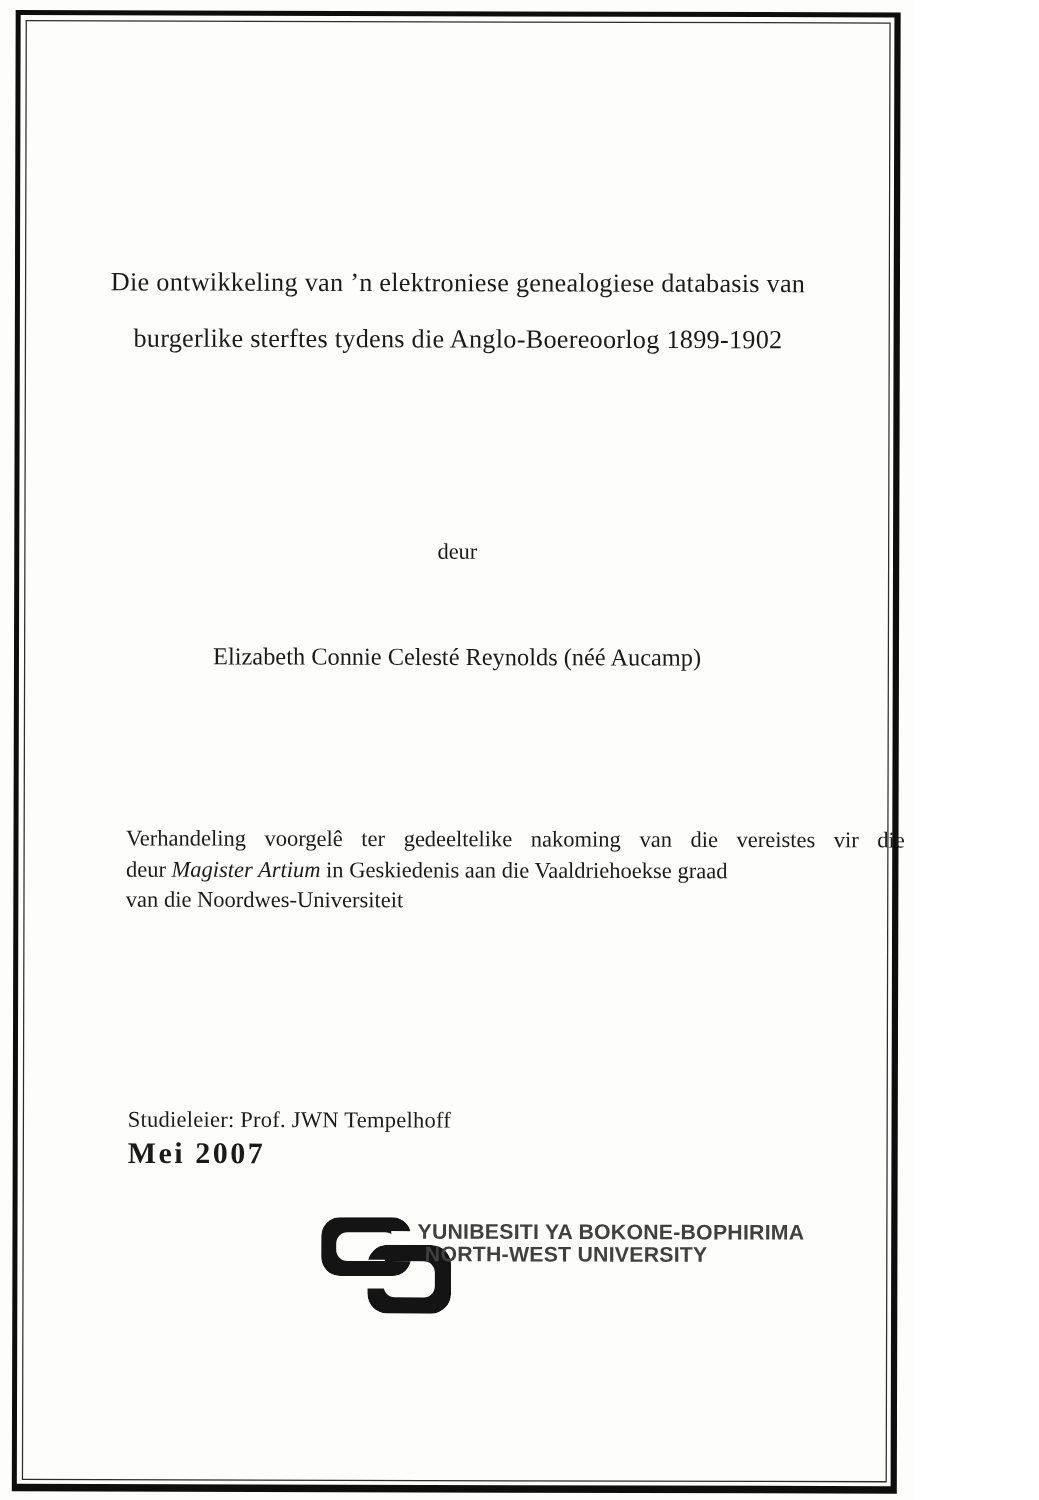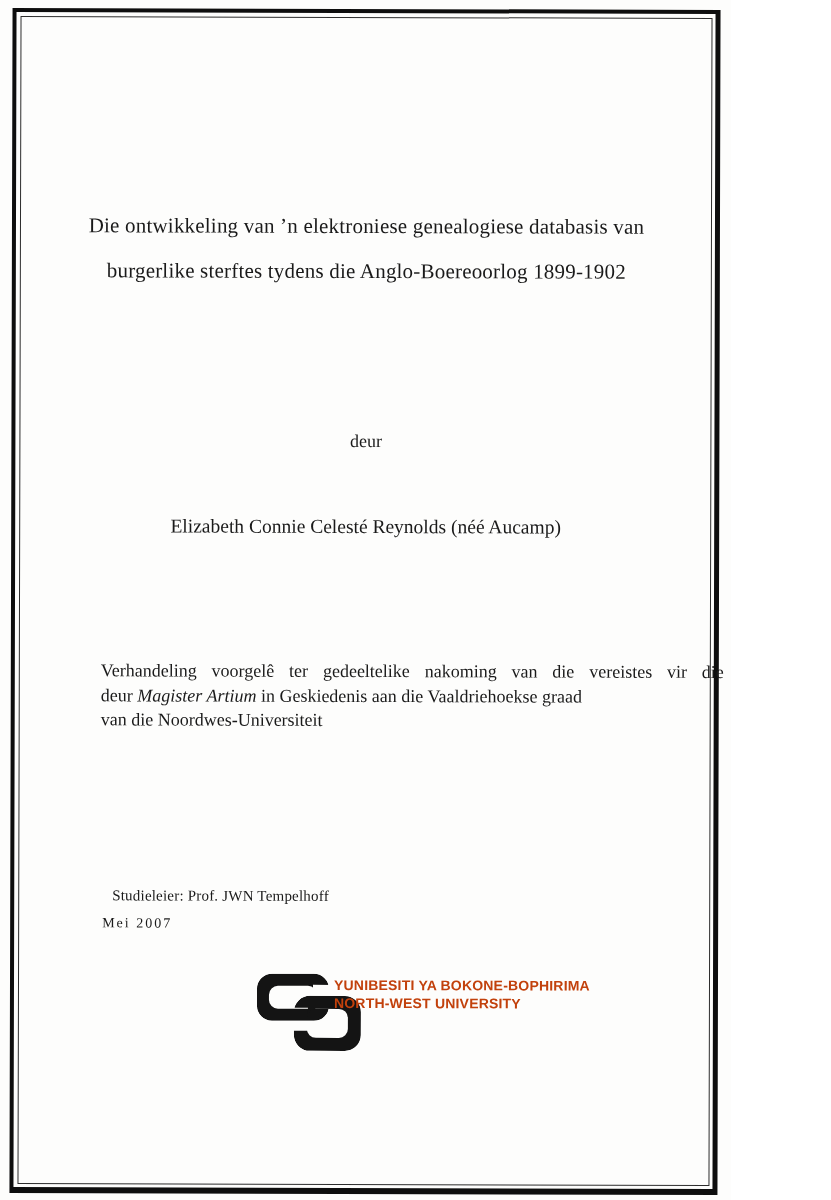--- a/index.html
+++ b/index.html
@@ -59,52 +59,53 @@
     font-size: 18px;
     line-height: 24.5px;
   }
   .statement .just {
     text-align: justify;
     text-align-last: justify;
   }
   .statement i { }
   .supervisor {
     position: absolute;
-    left: 113px; top: 883px;
-    font-size: 15px;
+    left: 103px; top: 883px;
+    font-size: 18px;
     line-height: 26px;
     letter-spacing: 0.2px;
   }
   .date {
     position: absolute;
     left: 103px; top: 911px;
-    font-size: 14px;
+    font-size: 24px;
     line-height: 26px;
     letter-spacing: 2px;
+    font-weight: bold;
   }
   .logo {
     position: absolute;
     left: 257px; top: 971px;
     width: 316px; height: 86px;
   }
   .logo-mark {
     position: absolute;
     left: 0; top: 1px;
   }
   .logo-text {
     position: absolute;
     right: 0; top: 6px;
     width: 238px;
-    text-align: left;
+    text-align: center;
     font-family: "Liberation Sans", "DejaVu Sans", sans-serif;
     font-weight: 700;
-    font-size: 14px;
+    font-size: 17px;
     line-height: 17.5px;
     letter-spacing: 0.2px;
-    color: #c2410c;
+    color: #404040;
     white-space: nowrap;
   }
 </style>
 </head>
 <body>
 
 <div class="page">
   <div class="scan">
 
     <div class="frame-outer"></div>

